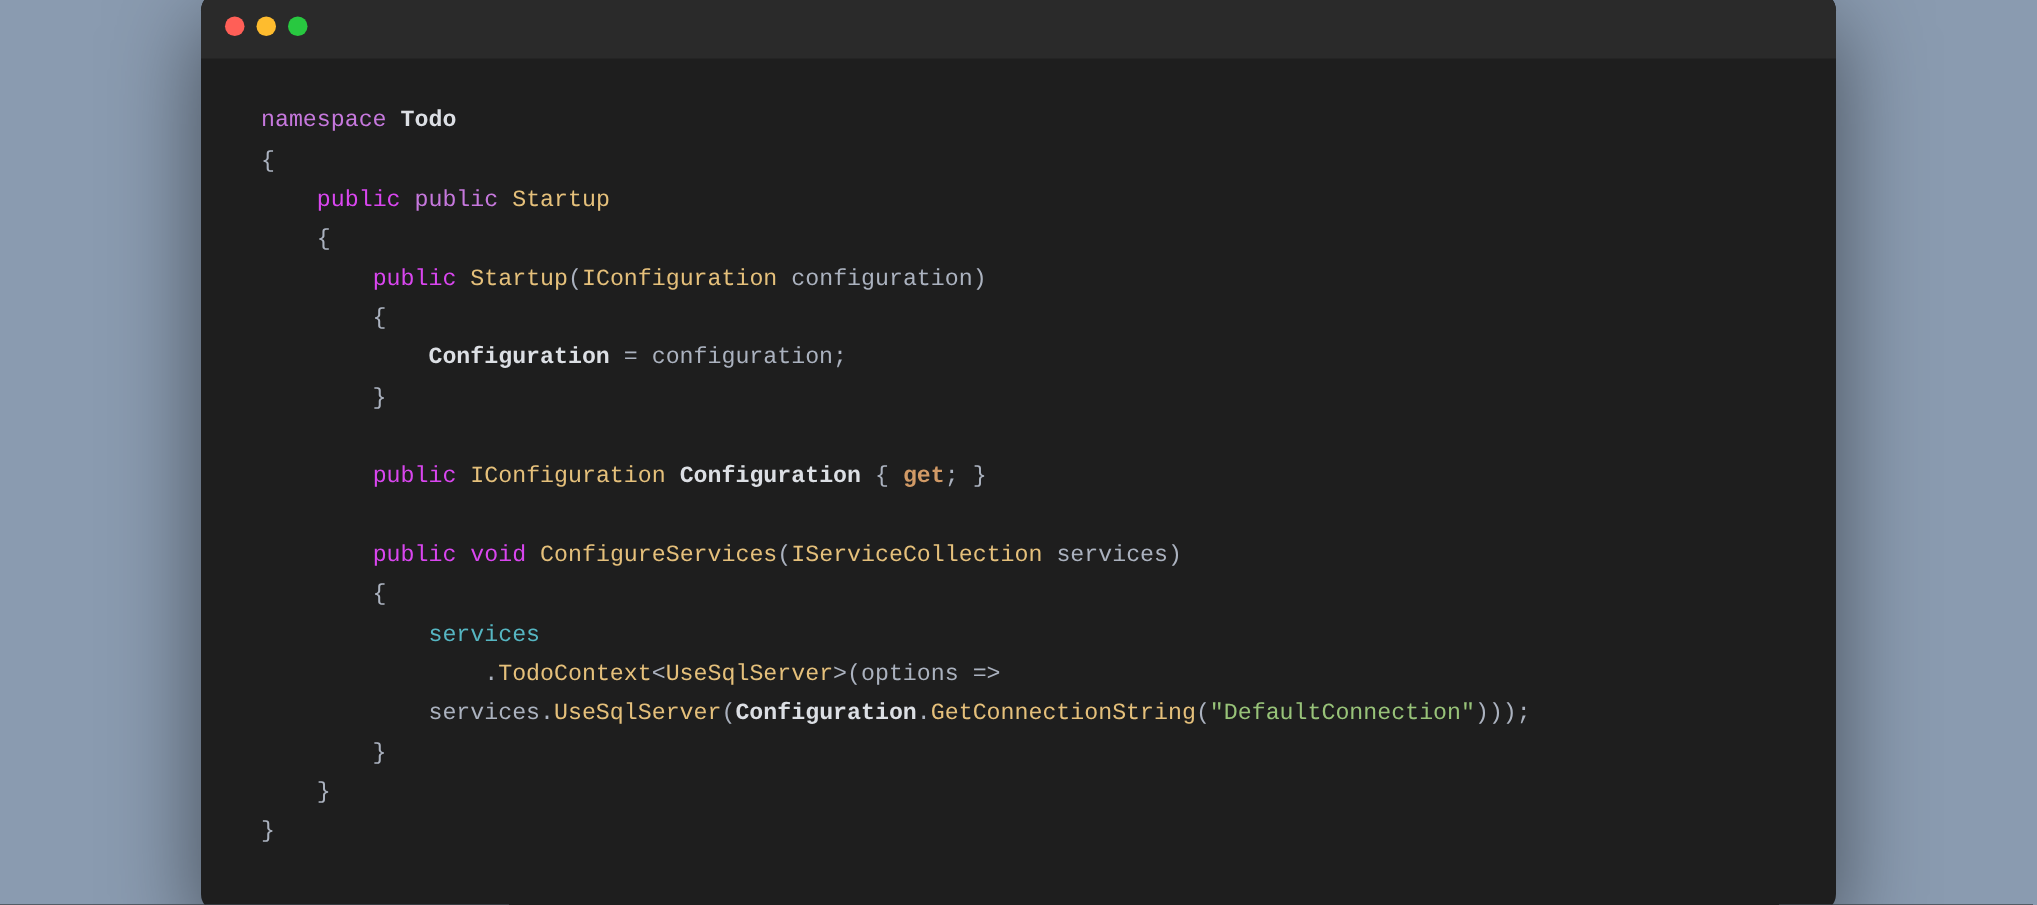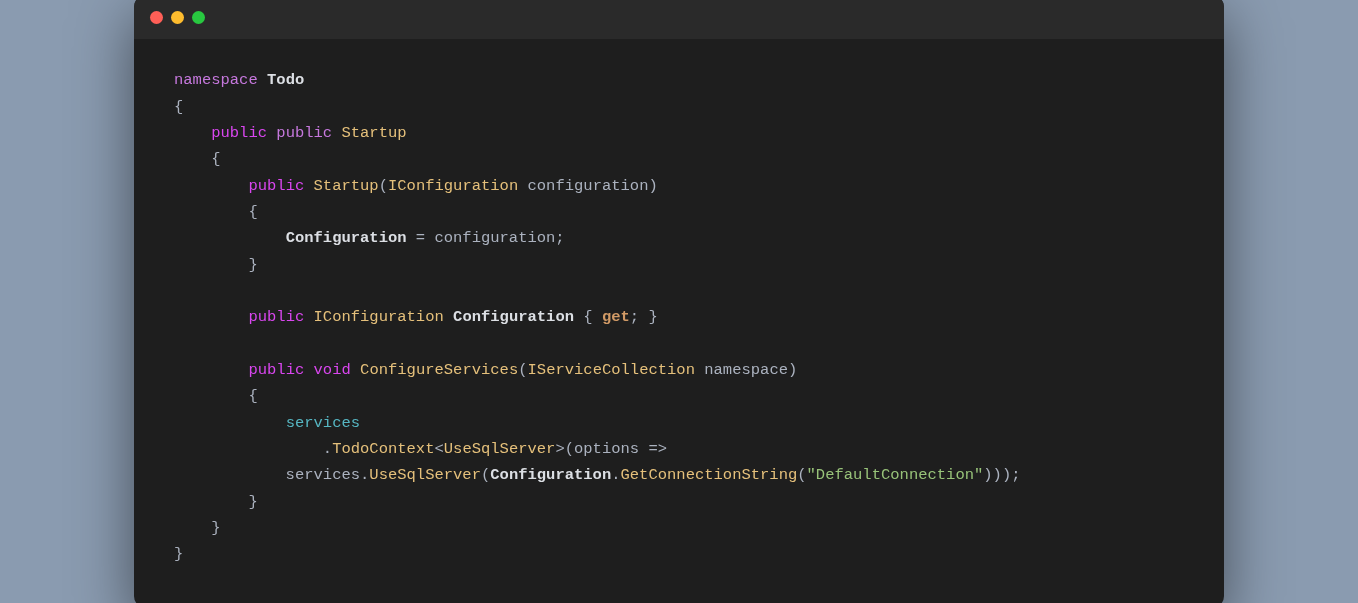--- a/index.html
+++ b/index.html
@@ -71,21 +71,21 @@
 <span class="plain">{</span>
 <span class="plain">    </span><span class="kw-blue">public</span><span class="plain"> </span><span class="kw-purple">public</span><span class="plain"> </span><span class="kw-yellow">Startup</span>
 <span class="plain">    {</span>
 <span class="plain">        </span><span class="kw-blue">public</span><span class="plain"> </span><span class="kw-yellow">Startup</span><span class="plain">(</span><span class="kw-yellow">IConfiguration</span><span class="plain"> configuration)</span>
 <span class="plain">        {</span>
 <span class="plain">            </span><span class="white">Configuration</span><span class="plain"> = configuration;</span>
 <span class="plain">        }</span>
 
 <span class="plain">        </span><span class="kw-blue">public</span><span class="plain"> </span><span class="kw-yellow">IConfiguration</span><span class="plain"> </span><span class="white">Configuration</span><span class="plain"> { </span><span class="kw-orange">get</span><span class="plain">; }</span>
 
-<span class="plain">        </span><span class="kw-blue">public</span><span class="plain"> </span><span class="kw-blue">void</span><span class="plain"> </span><span class="kw-yellow">ConfigureServices</span><span class="plain">(</span><span class="kw-yellow">IServiceCollection</span><span class="plain"> namespace)</span>
+<span class="plain">        </span><span class="kw-blue">public</span><span class="plain"> </span><span class="kw-blue">void</span><span class="plain"> </span><span class="kw-yellow">ConfigureServices</span><span class="plain">(</span><span class="kw-yellow">IServiceCollection</span><span class="plain"> services)</span>
 <span class="plain">        {</span>
 <span class="plain">            </span><span class="cyan">services</span>
 <span class="plain">                .</span><span class="kw-yellow">TodoContext</span><span class="plain">&lt;</span><span class="kw-yellow">UseSqlServer</span><span class="plain">&gt;(options =&gt;</span>
 <span class="plain">            services.</span><span class="kw-yellow">UseSqlServer</span><span class="plain">(</span><span class="white">Configuration</span><span class="plain">.</span><span class="kw-yellow">GetConnectionString</span><span class="plain">(</span><span class="kw-green">"DefaultConnection"</span><span class="plain">)));</span>
 <span class="plain">        }</span>
 <span class="plain">    }</span>
 <span class="plain">}</span></div>
 </div>
 
 </body></html>

